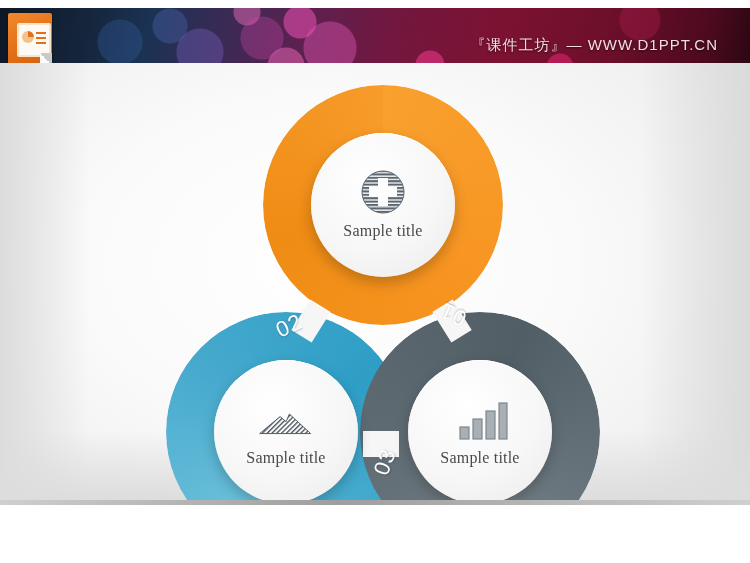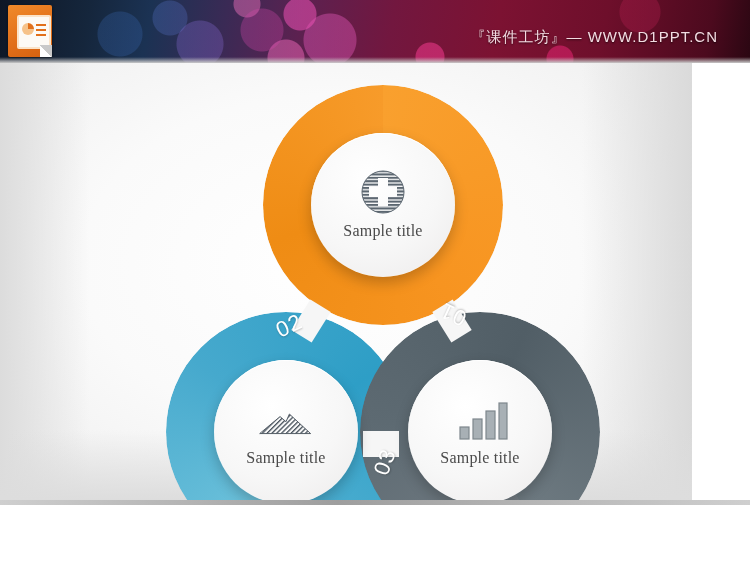--- a/index.html
+++ b/index.html
@@ -5,21 +5,21 @@
   html,body{margin:0;padding:0;}
   body{
     width:750px;height:563px;overflow:hidden;
     font-family:"Liberation Sans",sans-serif;
     background:#fff;
     position:relative;
   }
 
   
   #top-banner{
-    position:absolute;left:0;top:0;width:750px;height:63px;
+    position:absolute;left:0;top:8px;width:750px;height:63px;
     background:
       radial-gradient(circle at 300px 14px, rgba(236,80,180,.55) 0 16px, rgba(236,80,180,0) 17px),
       radial-gradient(circle at 330px 40px, rgba(233,90,190,.40) 0 26px, rgba(233,90,190,0) 27px),
       radial-gradient(circle at 262px 30px, rgba(210,70,170,.32) 0 21px, rgba(210,70,170,0) 22px),
       radial-gradient(circle at 247px 4px,  rgba(255,120,200,.42) 0 13px, rgba(255,120,200,0) 14px),
       radial-gradient(circle at 286px 58px, rgba(255,110,195,.45) 0 18px, rgba(255,110,195,0) 19px),
       radial-gradient(circle at 200px 44px, rgba(140,110,220,.30) 0 23px, rgba(140,110,220,0) 24px),
       radial-gradient(circle at 170px 18px, rgba(90,120,210,.28) 0 17px, rgba(90,120,210,0) 18px),
       radial-gradient(circle at 120px 34px, rgba(60,110,190,.26) 0 22px, rgba(60,110,190,0) 23px),
       radial-gradient(circle at 430px 57px, rgba(255,60,150,.50) 0 14px, rgba(255,60,150,0) 15px),
@@ -58,21 +58,21 @@
   #ppt-logo .l2{top:12px;width:10px;}
   #ppt-logo .l3{top:17px;width:10px;}
   #banner-title{
     position:absolute;right:32px;top:28px;
     color:#f3dce2;font-size:15px;letter-spacing:1px;white-space:nowrap;
     text-shadow:0 1px 2px rgba(0,0,0,.6);
   }
 
   
   #slide{
-    position:absolute;left:0;top:63px;width:692px;height:437px;
+    position:absolute;left:0;top:63px;width:750px;height:437px;
     background:
       radial-gradient(ellipse 620px 420px at 330px 200px,#ffffff 0%,#fafafa 40%,#f0f0f0 70%,#e4e4e4 100%);
   }
   #slide .vig-l{position:absolute;left:0;top:0;width:90px;height:100%;background:linear-gradient(90deg,#dcdcdc,#ffffff00);}
   #slide .vig-r{position:absolute;right:0;top:0;width:110px;height:100%;background:linear-gradient(270deg,#dadada,#ffffff00);}
   #slide .vig-b{position:absolute;left:0;bottom:0;width:100%;height:70px;background:linear-gradient(0deg,#dddddd,#ffffff00);}
 
   #diagram{position:absolute;left:0;top:0;width:750px;height:437px;}
 
   

